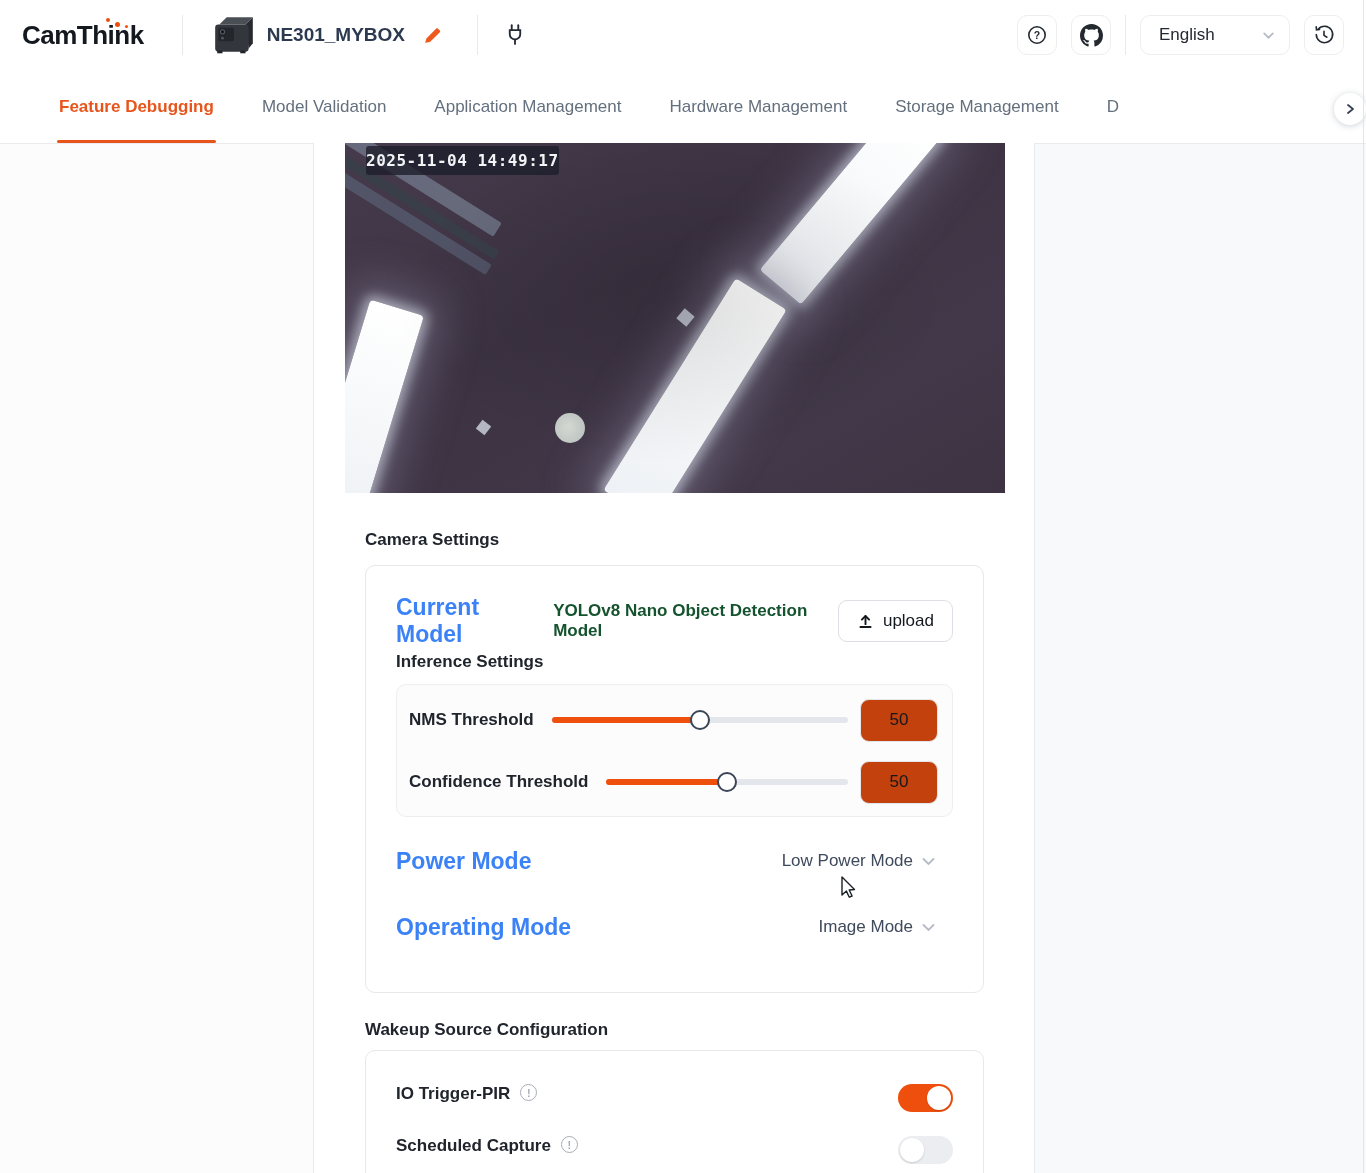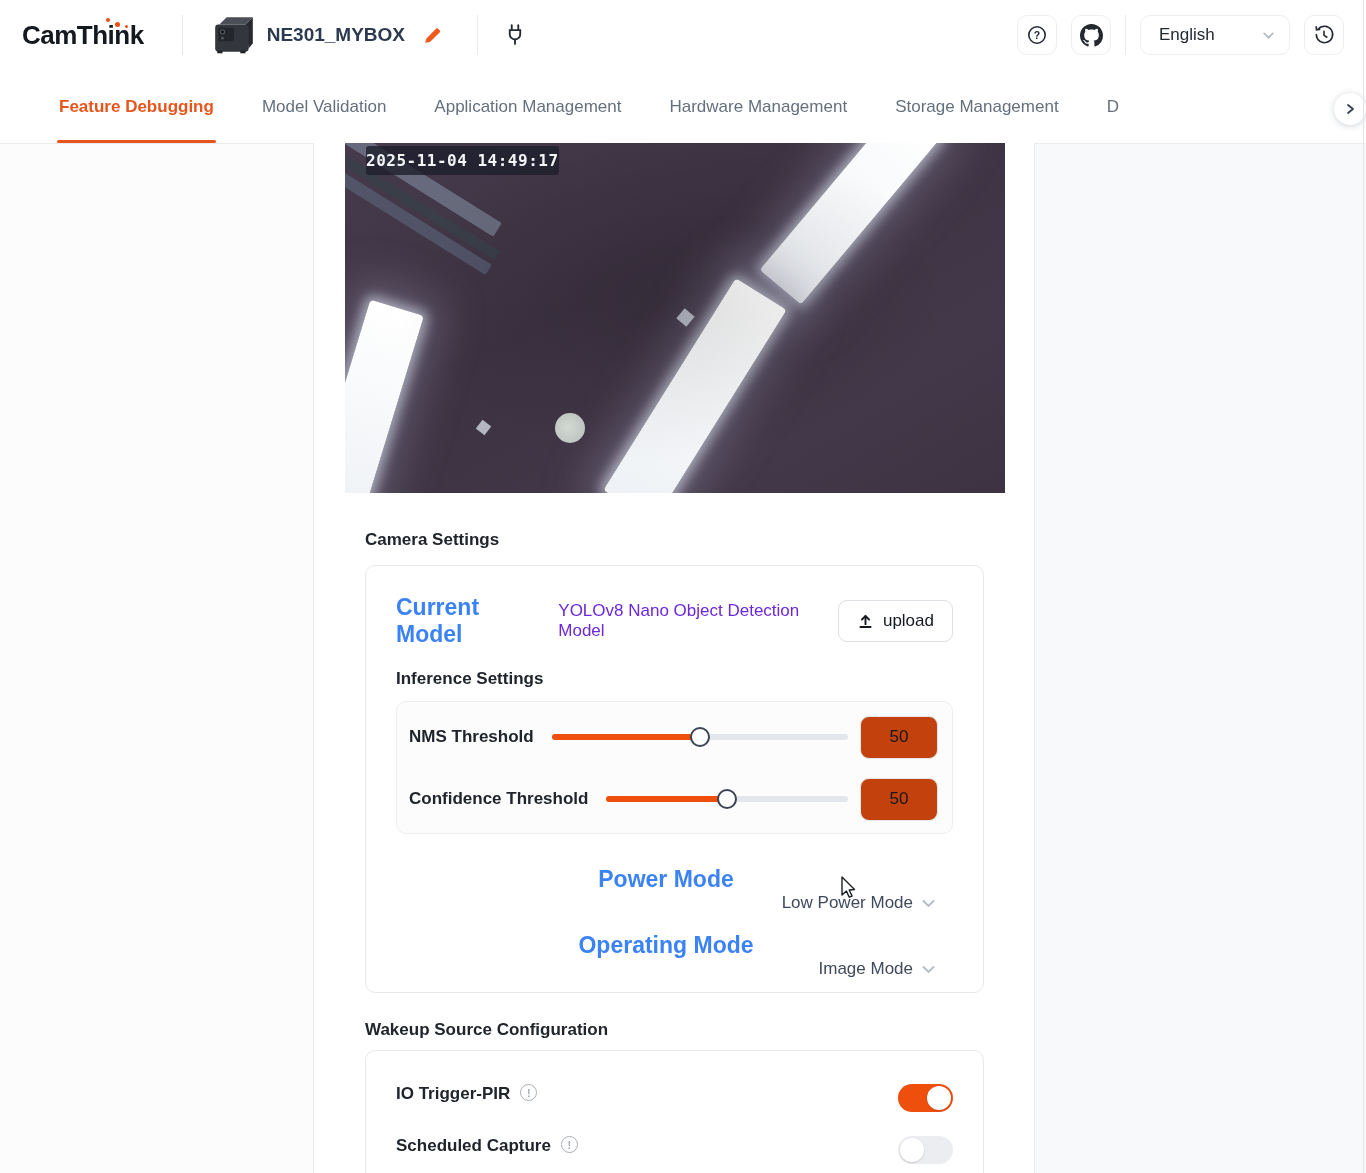--- a/index.html
+++ b/index.html
@@ -65,38 +65,38 @@
 
   
   .section-wrap { margin-left:51px; width:619px; }
   .sec-title { margin-top:37px; font-size:17px; font-weight:700; color:#20242c; }
   .card { margin-top:15px; border:1px solid #e6e8ec; border-radius:10px; background:#fff; padding:0 30px; }
   .card-1 { height:428px; }
   .card-2 { height:175px; }
 
   .cm-row { margin-top:34px; height:42px; display:flex; align-items:center; }
   .cm-label { font-size:23px; font-weight:700; color:#3b82f6; }
-  .cm-value { margin-left:13px; font-size:17px; color:#6d28d9; }
+  .cm-value { margin-left:13px; font-size:17px; color:#14532d;font-weight:bold; }
   .upload-btn { margin-left:auto; height:42px; padding:0 18px; display:flex; align-items:center; gap:9px;
                 border:1px solid #dcdfe4; border-radius:9px; background:#fff; cursor:pointer;
                 font-size:17px; color:#14181f; }
 
-  .inf-title { margin-top:27px; font-size:17px; font-weight:700; color:#20242c; }
+  .inf-title { margin-top:10px; font-size:17px; font-weight:700; color:#20242c; }
   .inf-panel { margin-top:12px; height:133px; border:1px solid #eceff2; border-radius:10px; background:#fcfcfd; padding:4px 14px 0 12px; }
   .slider-row { height:62px; display:flex; align-items:center; }
   .slider-label { font-size:17px; font-weight:700; color:#20242c; white-space:nowrap; }
   .slider { flex:1; margin:0 12px 0 18px; height:20px; position:relative; cursor:pointer; }
   .slider .track { position:absolute; left:0; right:0; top:7px; height:6px; border-radius:3px; background:#e3e6ea; }
   .slider .fill { position:absolute; left:0; width:50%; top:7px; height:6px; border-radius:3px; background:#ee4f0d; }
   .slider .handle { position:absolute; left:50%; top:0; width:20px; height:20px; margin-left:-10px; border-radius:50%;
                     background:#fff; border:2px solid #3c4555; }
   .value-box { width:78px; height:43px; border:1px solid #e3e6ea; border-radius:9px; background:#c2410c;
                display:flex; align-items:center; justify-content:center; font-size:17px; color:#14181f; cursor:text; }
 
-  .select-row { display:flex; align-items:center; padding-right:17px;flex-direction:column; }
+  .select-row { display:flex; align-items:center; padding-right:17px; }
   .select-row.power { margin-top:32px; height:24px; }
   .select-row.operating { margin-top:42px; height:24px; }
   .select-value { margin-left:auto; display:flex; align-items:center; gap:8px; cursor:pointer; }
   .select-value .sv-text { font-size:17px; color:#3f4a5c; }
 
   .wk-row { display:flex; align-items:flex-start; }
   .wk-row.r1 { margin-top:33px; height:28px; }
   .wk-row.r2 { margin-top:24px; height:28px; }
   .wk-label { font-size:17px; font-weight:700; color:#20242c; }
   .info-ic { margin-left:10px; width:17px; height:17px; border:1px solid #a8aeb8; border-radius:50%;

